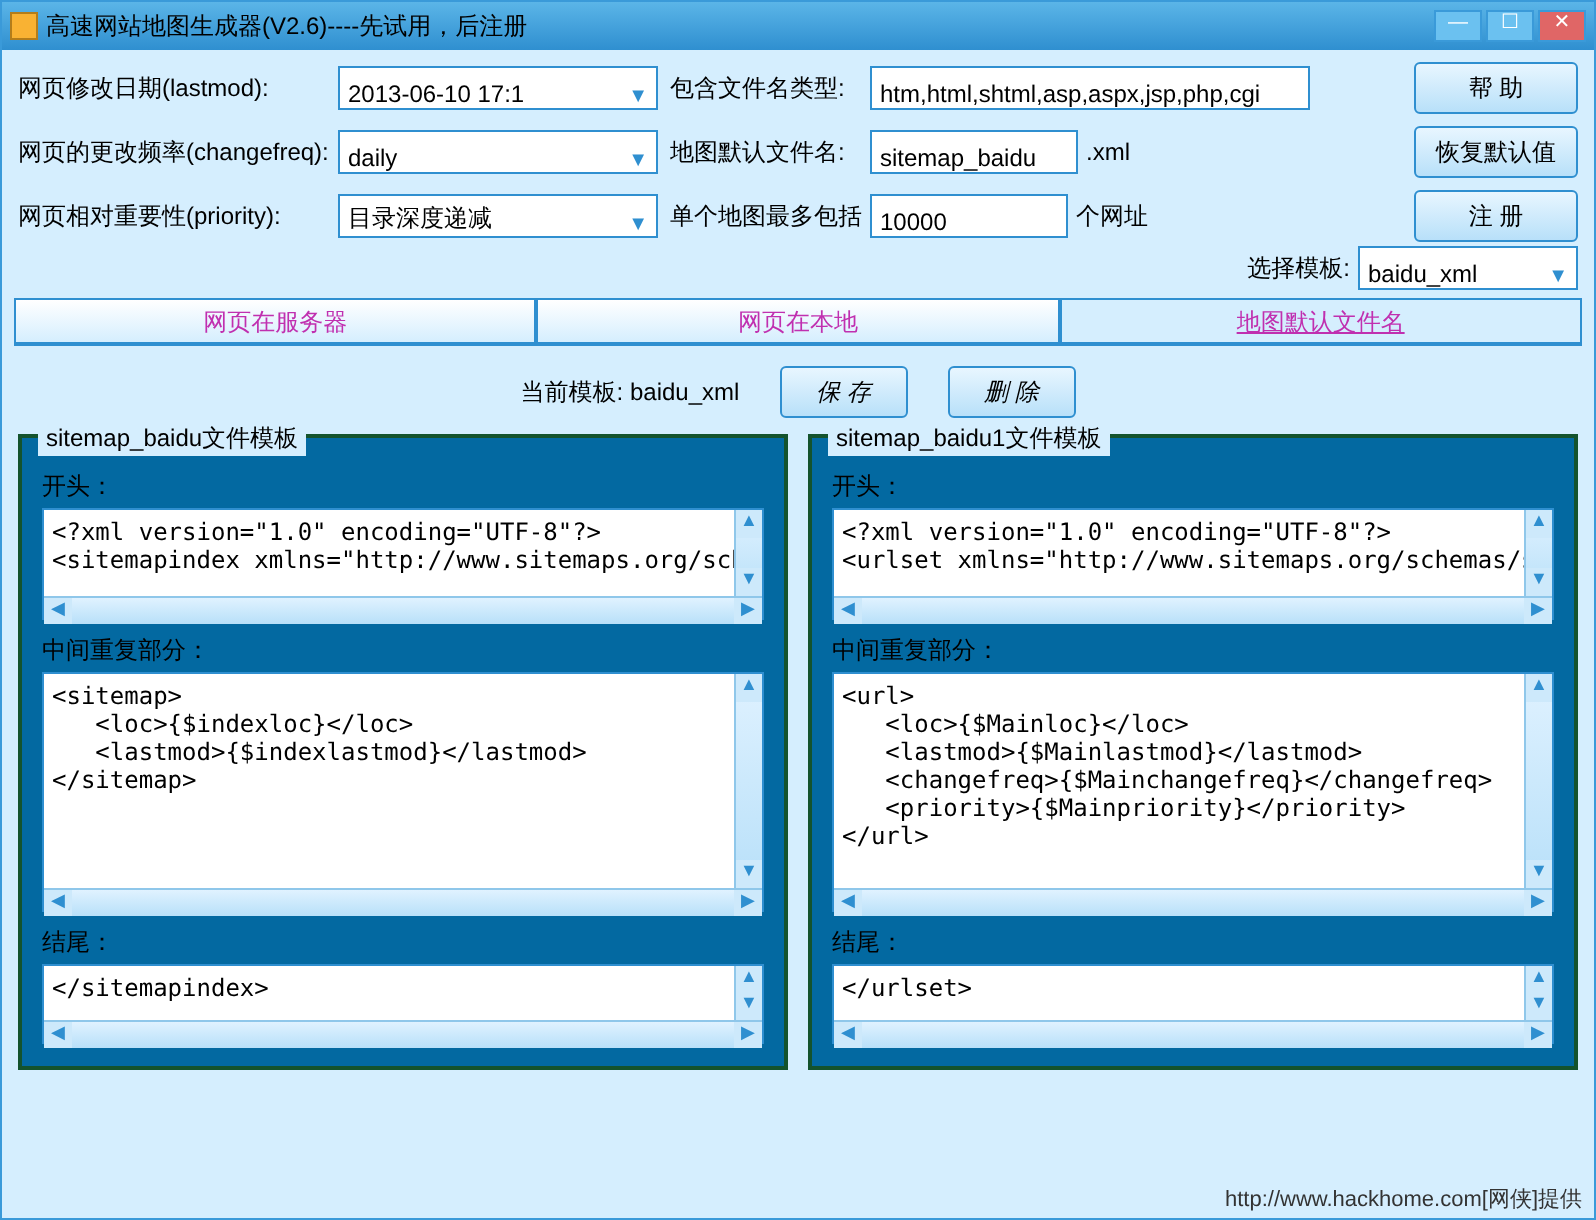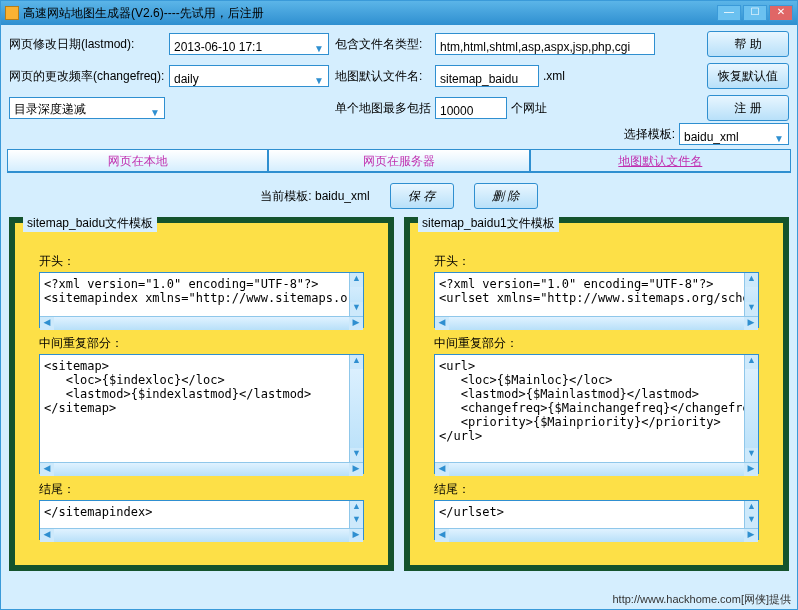--- a/index.html
+++ b/index.html
@@ -23,21 +23,21 @@
 .tplsel { margin-left: auto; display: flex; align-items: center; gap: 4px; }
 .tplsel .combo { width: 110px; }
 .tabs { display: flex; height: 24px; margin: 0 6px; border-bottom: 2px solid #2f8fd0; }
 .tab { flex: 1; text-align: center; line-height: 22px; border: 1px solid #2f8fd0; border-bottom: none; background: linear-gradient(#fff,#d5eefe); color: #c030b0; cursor: pointer; font-size: 12px; }
 .tab.active { background: #d5eefe; color: #c030b0; text-decoration: underline; }
 .tabbody { padding: 6px 8px; }
 .curtplrow { display: flex; align-items: center; justify-content: center; gap: 20px; padding: 4px 0 8px 0; }
 .curtplrow .btn { min-width: 64px; font-style: italic; }
 .curlabel { font-size: 12px; }
 .panels { display: flex; gap: 10px; }
-.panel { flex: 1; border: 6px solid #14532d; background: #fde047; padding: 16px; position: relative; }
+.panel { flex: 1; border: 2px solid #14532d; background: #0369a1; padding: 2px; position: relative; }
 .panel .legend { position: absolute; top: -8px; left: 8px; background: #d5eefe; padding: 0 4px; font-size: 12px; }
 .panel-inner { padding: 10px 8px 6px 8px; }
 .seclabel { margin: 4px 0 2px 0; }
 .ta-wrap { position: relative; }
 .ta { width: 100%; height: 56px; border: 1px solid #2f8fd0; background: #fff; font-family: "SimSun", monospace; font-size: 12px; padding: 4px; resize: none; overflow: hidden; white-space: pre; }
 .ta.mid { height: 120px; }
 .ta.end { height: 40px; }
 .sbar-v { position: absolute; right: 1px; top: 1px; bottom: 15px; width: 14px; background: linear-gradient(#e0f2ff,#b8e0f9); border-left: 1px solid #8fc7ea; }
 .sbar-v .up, .sbar-v .dn { height: 14px; background: #cde9fb; text-align: center; font-size: 9px; color: #2f8fd0; }
 .sbar-v .dn { position: absolute; bottom: 0; width: 100%; }
@@ -66,40 +66,41 @@
       <div class="lbl">网页修改日期(lastmod):</div>
       <div class="combo">
           <span>2013-06-10 17:1</span>
           <span class="arrow">▼</span>
         </div>
       <div class="lbl">网页的更改频率(changefreq):</div>
       <div class="combo">
           <span>daily</span>
           <span class="arrow">▼</span>
         </div>
+      <div class="lbl">网页相对重要性(priority):</div>
       <div class="combo">
           <span>目录深度递减</span>
           <span class="arrow">▼</span>
         </div>
     </div>
     <div class="midcol">
       <div class="lbl">包含文件名类型:</div>
       <div class="txt">
           <span>htm,html,shtml,asp,aspx,jsp,php,cgi</span>
         </div>
       <div class="lbl">地图默认文件名:</div>
       <div style="display:flex;align-items:center;gap:4px">
         <div class="txt" style="width:104px">
             <span>sitemap_baidu</span>
           </div>
         <span class="trail">.xml</span>
       </div>
       <div class="lbl">单个地图最多包括</div>
       <div style="display:flex;align-items:center;gap:4px">
-        <div class="txt" style="width:72px">
+        <div class="txt" style="width:99px">
             <span>10000</span>
           </div>
         <span class="trail">个网址</span>
       </div>
     </div>
     <div class="rightcol">
       <button class="btn">帮 助</button>
       <button class="btn">恢复默认值</button>
       <button class="btn">注 册</button>
     </div>
@@ -109,22 +110,22 @@
     <div class="tplsel">
       <span class="lbl">选择模板:</span>
       <div class="combo">
           <span>baidu_xml</span>
           <span class="arrow">▼</span>
         </div>
     </div>
   </div>
 
   <div class="tabs">
+    <div class="tab">网页在服务器</div>
     <div class="tab">网页在本地</div>
-    <div class="tab">网页在服务器</div>
     <div class="tab active">地图默认文件名</div>
   </div>
 
   <div class="tabbody">
     <div class="curtplrow">
       <span class="curlabel"><span>当前模板:</span> <span>baidu_xml</span></span>
       <button class="btn">保 存</button>
       <button class="btn">删 除</button>
     </div>
 

